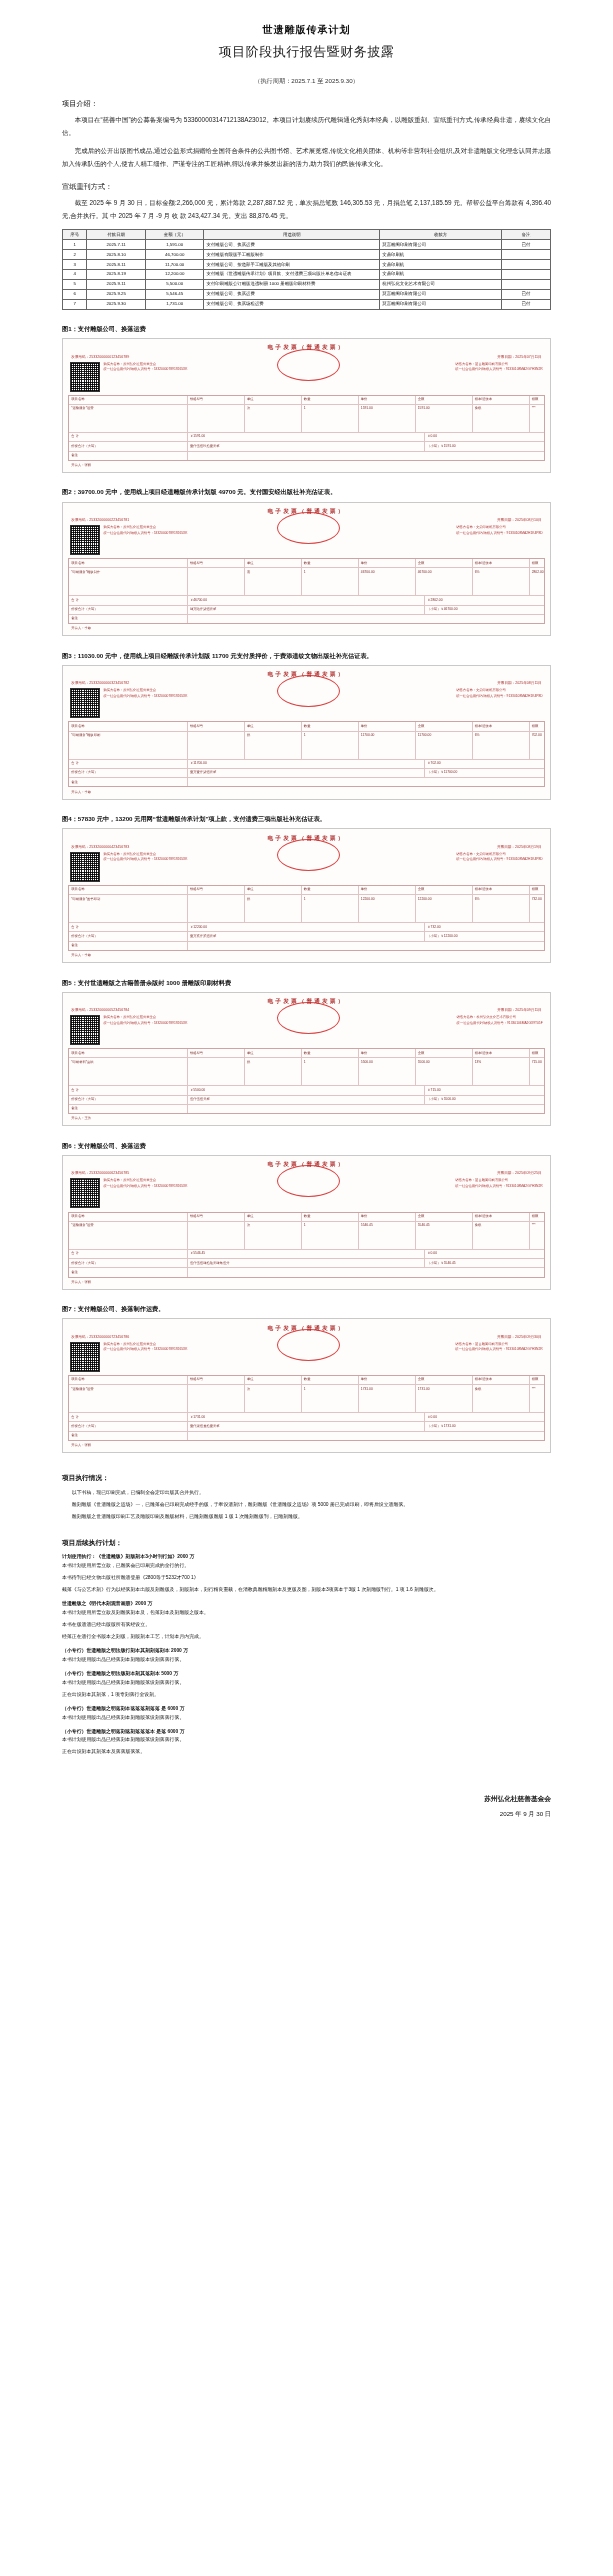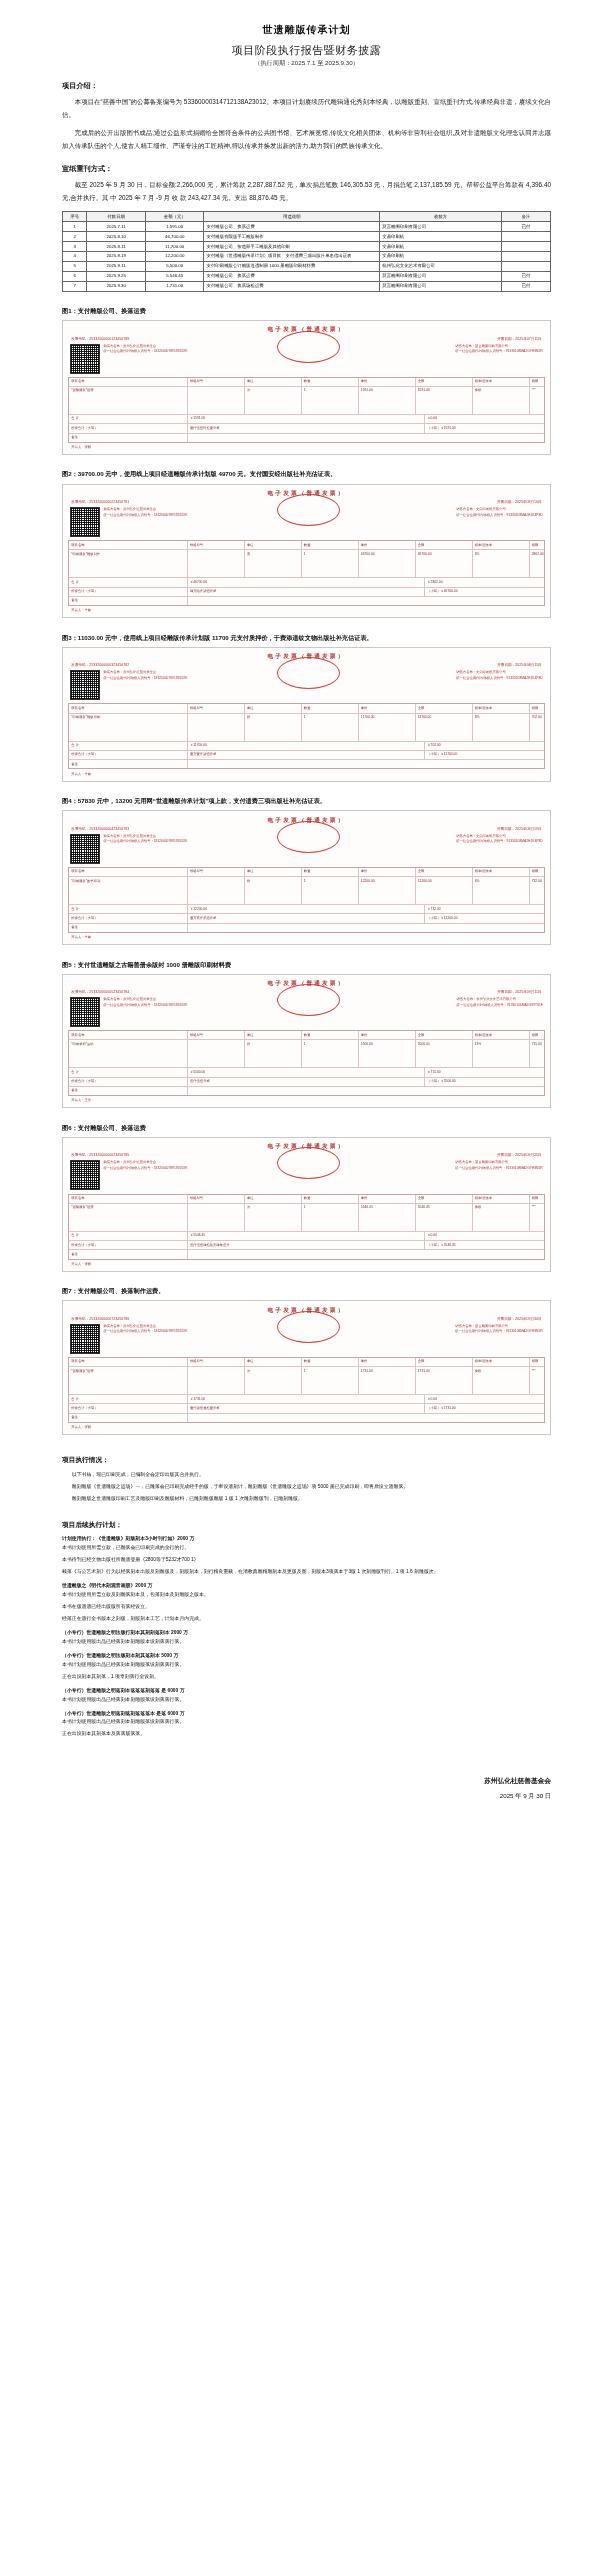--- a/index.html
+++ b/index.html
@@ -23,34 +23,34 @@
   .doc-title {
     text-align: center;
     font-size: 10px;
     font-weight: bold;
     letter-spacing: 1px;
     margin: 7.2px 0 6.2px 0;
     font-family: Liberation Mono, monospace;
   }
   .doc-subtitle {
     text-align: center;
-    font-size: 11px;
+    font-size: 13px;
     color: #222;
-    margin-bottom: 1px;
+    margin-bottom: 16px;
     letter-spacing: 0.5px;
   }
   .doc-period {
     text-align: center;
     font-size: 6.2px;
     color: #333;
     margin-bottom: 13.4px;
   }
   .sec-head {
     font-size: 7.2px;
-    font-weight: bold;
+    font-weight: normal;
     margin: 11.3px 0 5.2px 0;
   }
   p.body {
     font-size: 6.4px;
     line-height: 2.0;
     margin: 0 0 5.2px 0;
     text-align: justify;
     text-indent: 2em;
     color: #1a1a1a;
   }

